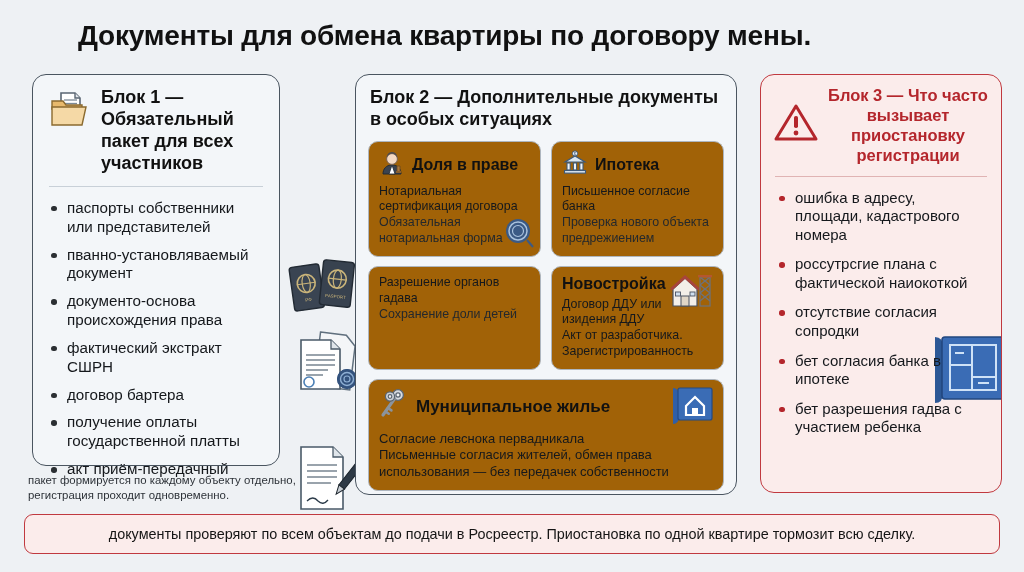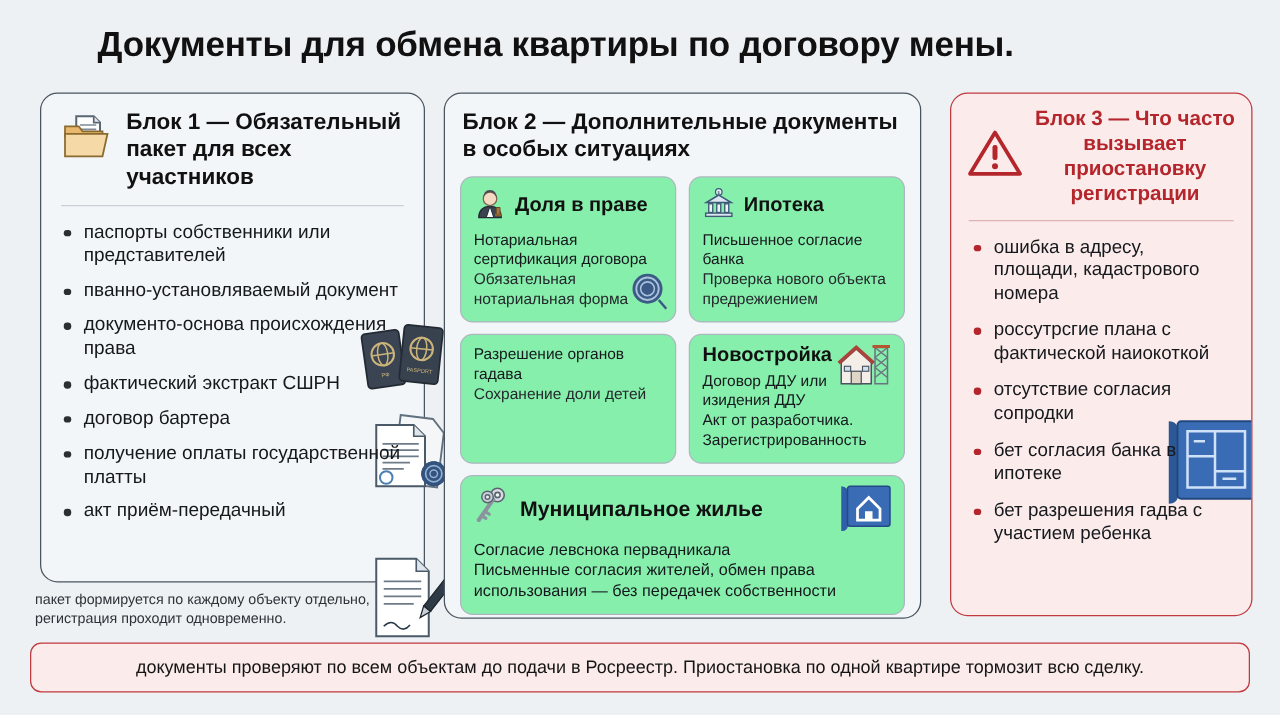--- a/index.html
+++ b/index.html
@@ -22,21 +22,21 @@
   }
 
   
   .block{
     position:absolute;
     border:1.6px solid #4a5560;
     border-radius:14px;
     background:#f3f6f9;
     box-sizing:border-box;
   }
-  #block1{left:32px;top:74px;width:308px;height:392px;}
+  #block1{left:32px;top:74px;width:248px;height:392px;}
   #block2{left:355px;top:74px;width:382px;height:421px;}
   #block3{left:760px;top:74px;width:242px;height:419px;
           border-color:#c0393f;background:#fbeceb;}
 
   .blk-head{
     display:flex;align-items:flex-start;gap:10px;
     padding:12px 14px 0 14px;
   }
   .blk-head .htext{
     font-size:18px;font-weight:bold;line-height:1.22;color:#111;
@@ -65,21 +65,21 @@
     width:5.5px;height:5.5px;border-radius:50%;background:#2b2f33;
   }
   #block3 ul.bullets li{font-size:15px;margin-bottom:11px;}
   #block3 ul.bullets li::before{background:#b4262c;}
 
   
   .cards{padding:10px 12px 0 12px;}
   .card-row{display:flex;gap:10px;margin-bottom:9px;}
   .card{
     box-sizing:border-box;
-    background:#86efac;border:1.4px solid #aeb6bf;border-radius:10px;
+    background:#a16207;border:1.4px solid #aeb6bf;border-radius:10px;
     padding:8px 10px 9px 10px;position:relative;flex:1;overflow:hidden;
   }
   .card-title{
     display:flex;align-items:center;gap:7px;
     font-size:16px;font-weight:bold;color:#111;margin-bottom:4px;
     line-height:1.1;
   }
   .card-title.stacked{flex-wrap:wrap;}
   .card-title .tt{white-space:pre-line;}
   .card-line{font-size:12.4px;line-height:1.28;color:#15181c;}

